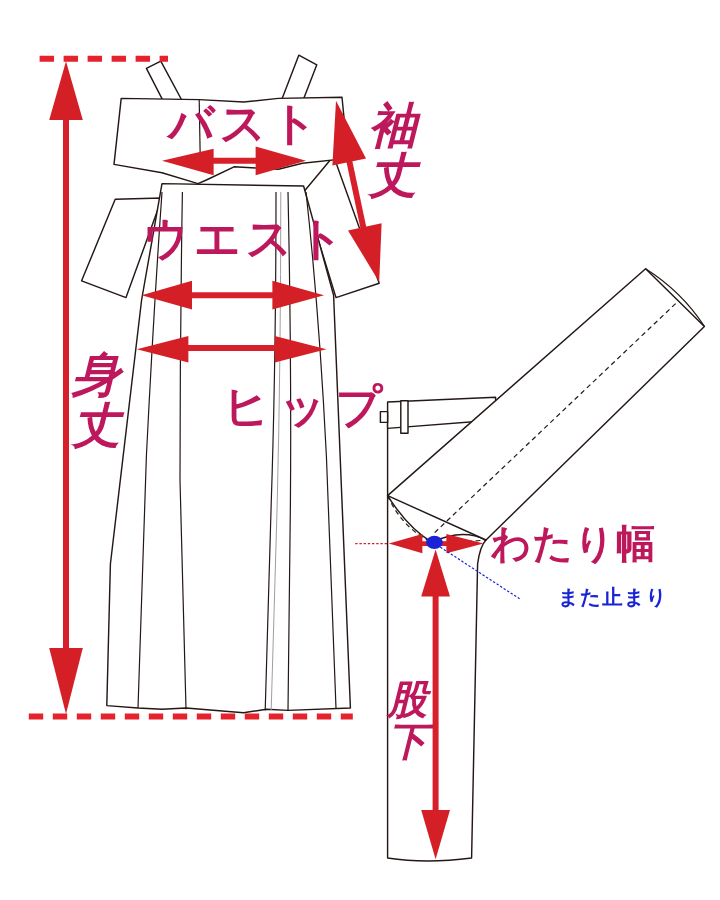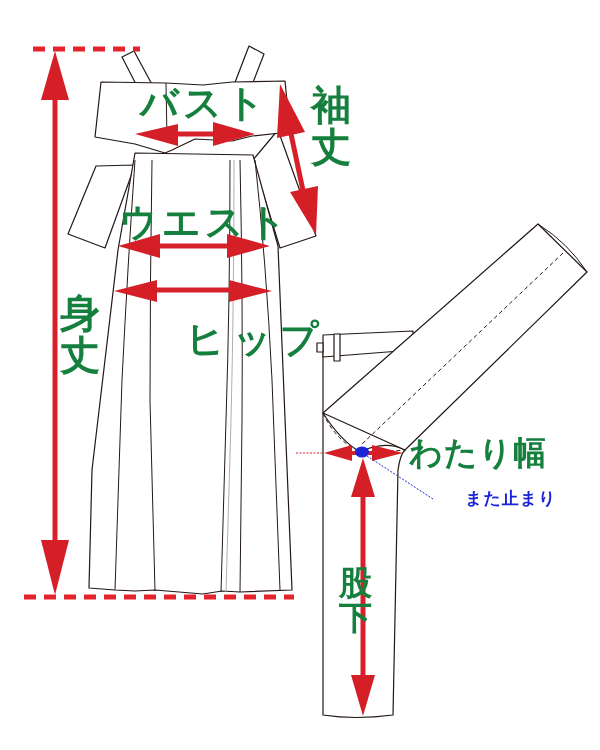--- a/index.html
+++ b/index.html
@@ -5,23 +5,23 @@
   html, body { margin: 0; padding: 0; background: #ffffff; }
   body { width: 600px; height: 750px; position: relative; overflow: hidden; font-family: "DejaVu Sans", sans-serif; }
   svg { position: absolute; left: 0; top: 0; }
   .outline { fill: #ffffff; stroke: #231815; stroke-width: 1.2; stroke-linejoin: round; }
   .seam { fill: none; stroke: #231815; stroke-width: 1; }
   .seam-grey { fill: none; stroke: #9a9a9a; stroke-width: 0.8; }
   .dash { fill: none; stroke: #231815; stroke-width: 1; stroke-dasharray: 4 3; }
   .red-line { stroke: #d7202a; stroke-width: 5; fill: none; }
   .red-dash { stroke: #e5232c; stroke-width: 5; stroke-dasharray: 12 8; fill: none; }
   .red-fill { fill: #d51f27; }
-  .lbl { position: absolute; color: #15803d; font-weight: bold; font-family: "DejaVu Sans", sans-serif; line-height: 1; white-space: nowrap; }
+  .lbl { position: absolute; color: #be185d; font-weight: bold; font-family: "DejaVu Sans", sans-serif; line-height: 1; white-space: nowrap; }
   .lbl.h { font-size: 38px; letter-spacing: 4px; }
-  .lbl.v { font-size: 40px; width: 44px; text-align: right; line-height: 1.05; }
+  .lbl.v { font-size: 40px; width: 44px; text-align: left; line-height: 1.05; font-style: italic; }
   .lbl.blue { color: #1a24d6; font-size: 17px; letter-spacing: 1px; margin-left: 28px; }
 </style>
 </head>
 <body>
 
 <svg width="600" height="750" viewBox="0 0 600 750">
 
   <g>
 
     <polygon class="outline" points="122,57 134,51 155,90 140,92"></polygon>
@@ -104,21 +104,21 @@
   </g>
 
   <g>
     <line x1="364" y1="454" x2="433" y2="499" stroke="#1a24d6" stroke-width="1" stroke-dasharray="2 1.5"></line>
     <ellipse cx="362" cy="452" rx="7" ry="5.5" fill="#1a24d6"></ellipse>
   </g>
 </svg>
 
 <div class="lbl h" style="left:140px; top:84px;">バスト</div>
 <div class="lbl v" style="left:307px; top:84px; width:44px;">袖丈</div>
-<div class="lbl h" style="left:119px; top:203px;">ウエスト</div>
+<div class="lbl h" style="left:119px; top:180px;">ウエスト</div>
 <div class="lbl h" style="left:138px; top:320px; letter-spacing:8px;margin-left:48px;">ヒップ</div>
 <div class="lbl v" style="left:60px; top:292px; width:40px;">身丈</div>
 <div class="lbl h" style="left:409px; top:436px; font-size:33px; letter-spacing:1px;">わたり幅</div>
 <div class="lbl blue" style="left:437px; top:490px;">また止まり</div>
 <div class="lbl v" style="left:323px; top:566px; width:49px; font-size:33px;">股下</div>
 
 <style>
   .lbl.v { word-break: break-all; white-space: normal; }
 </style>
 

